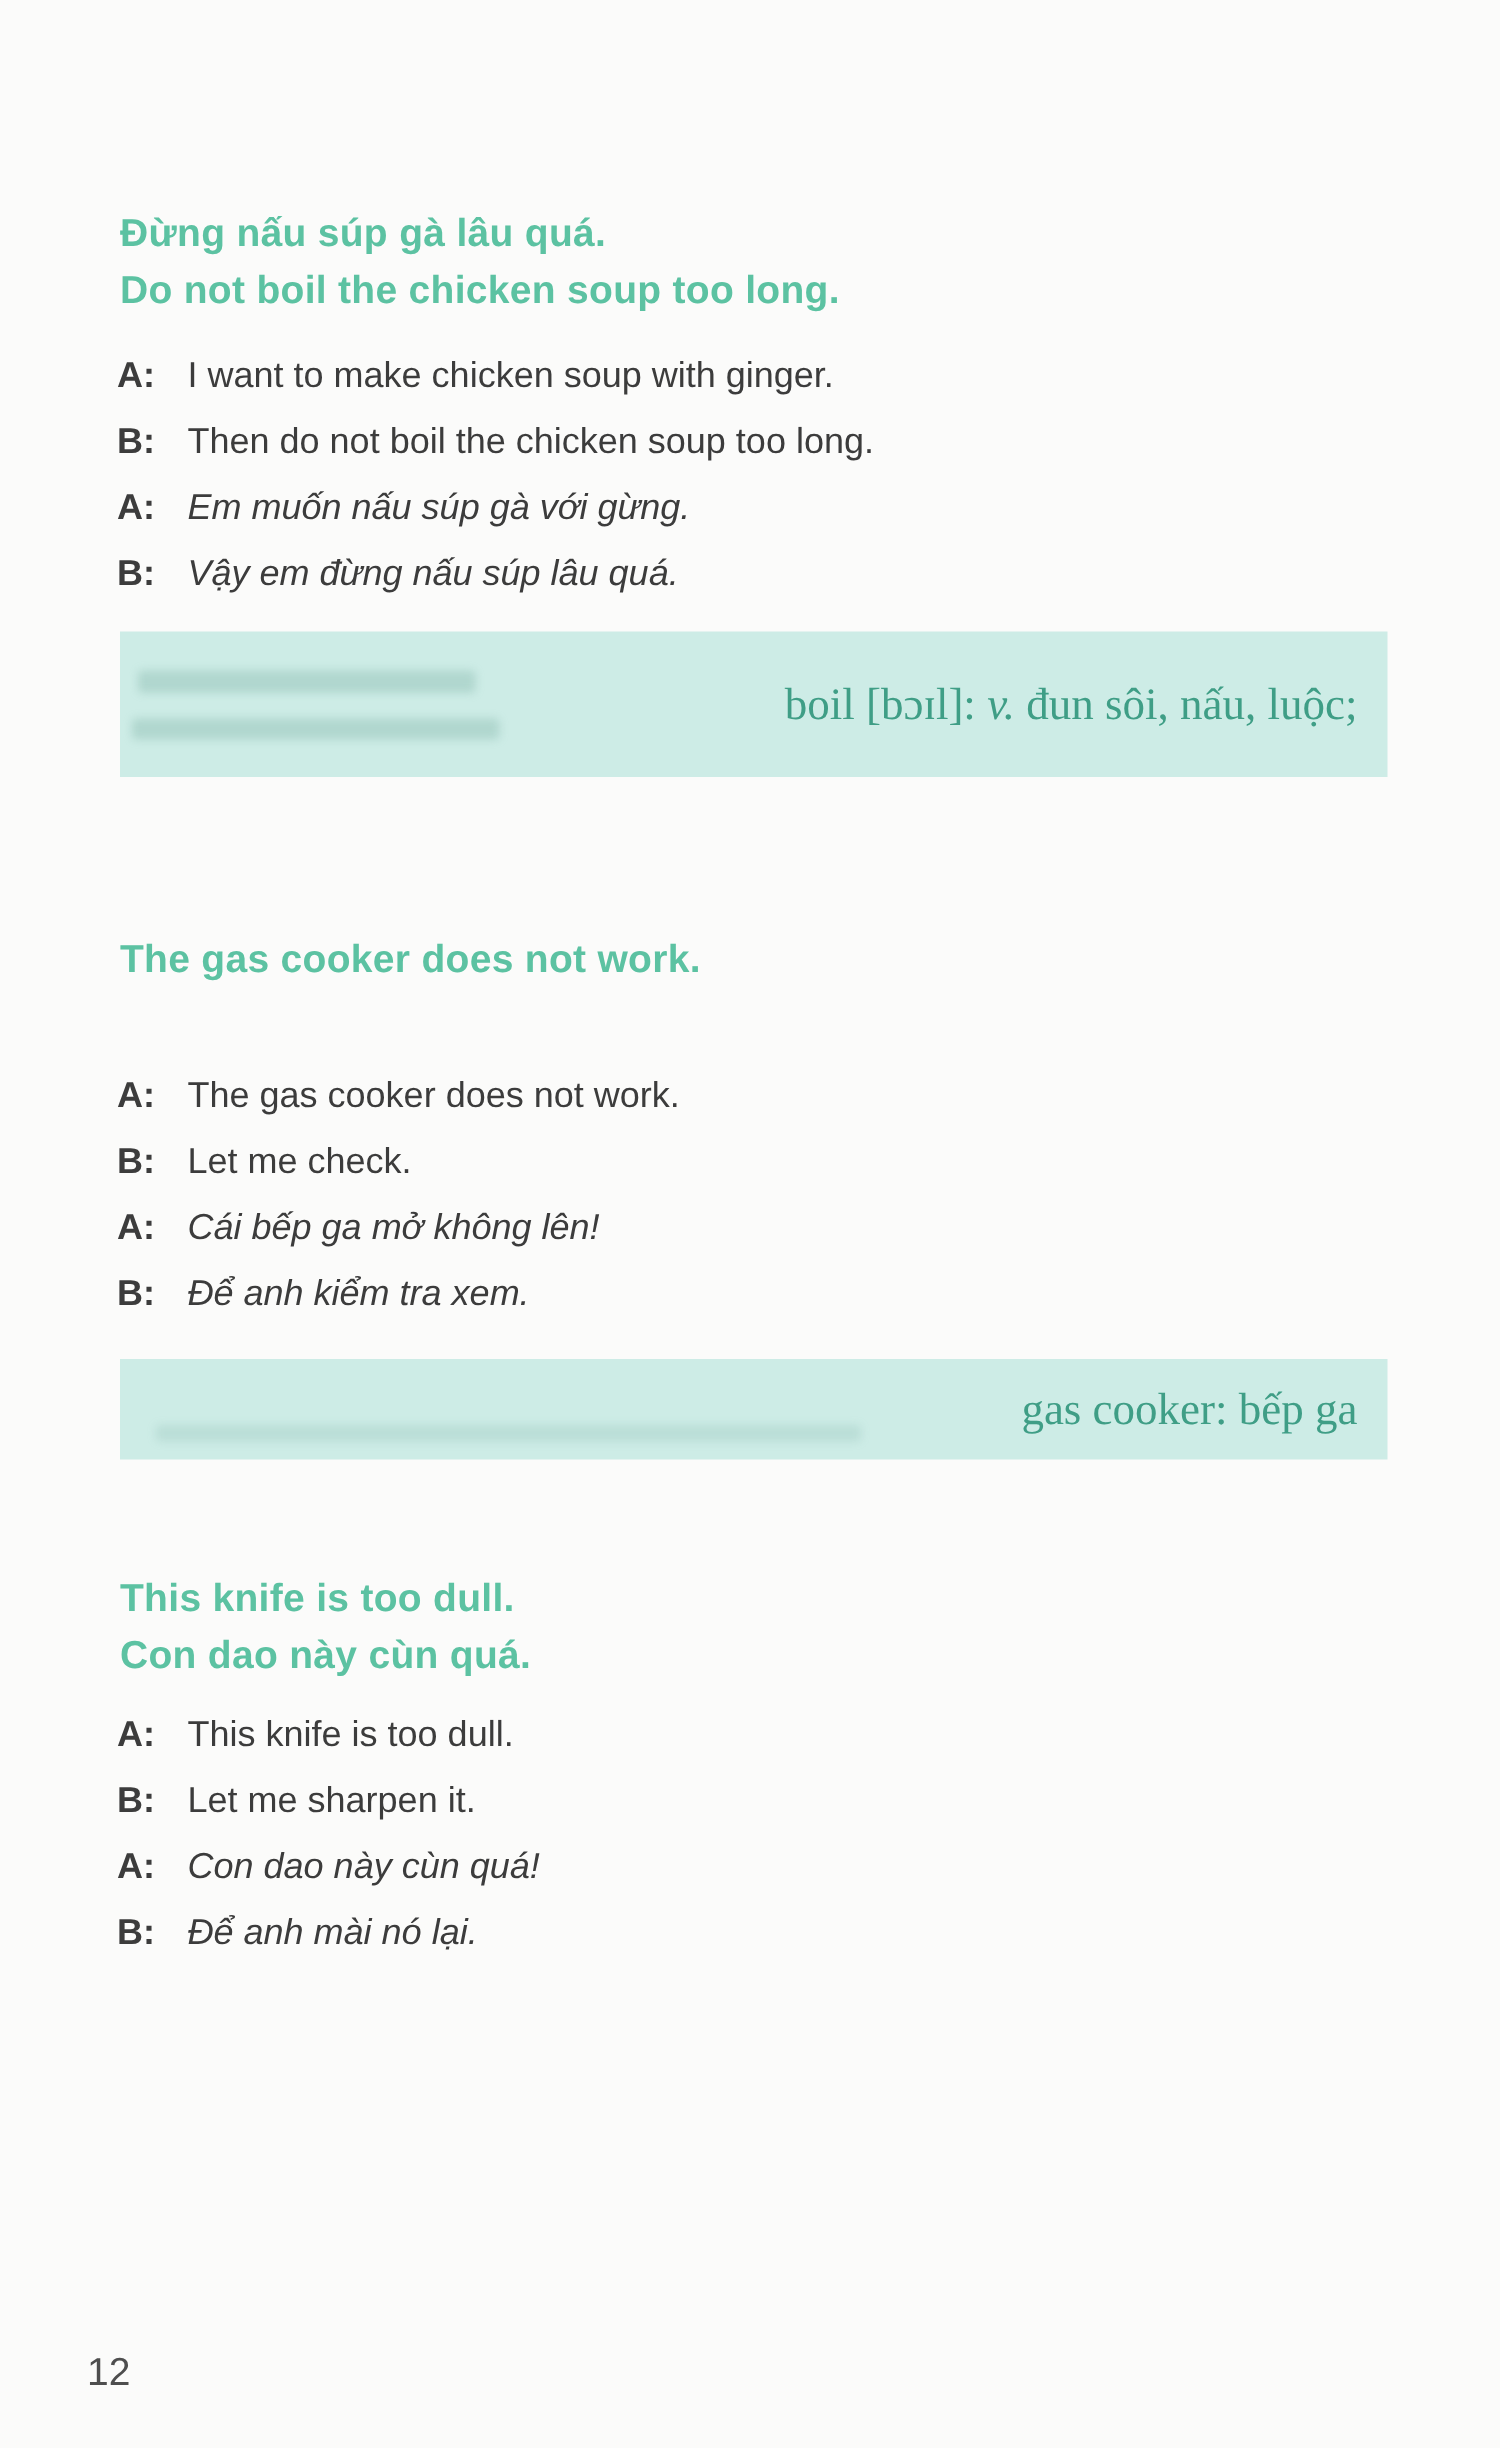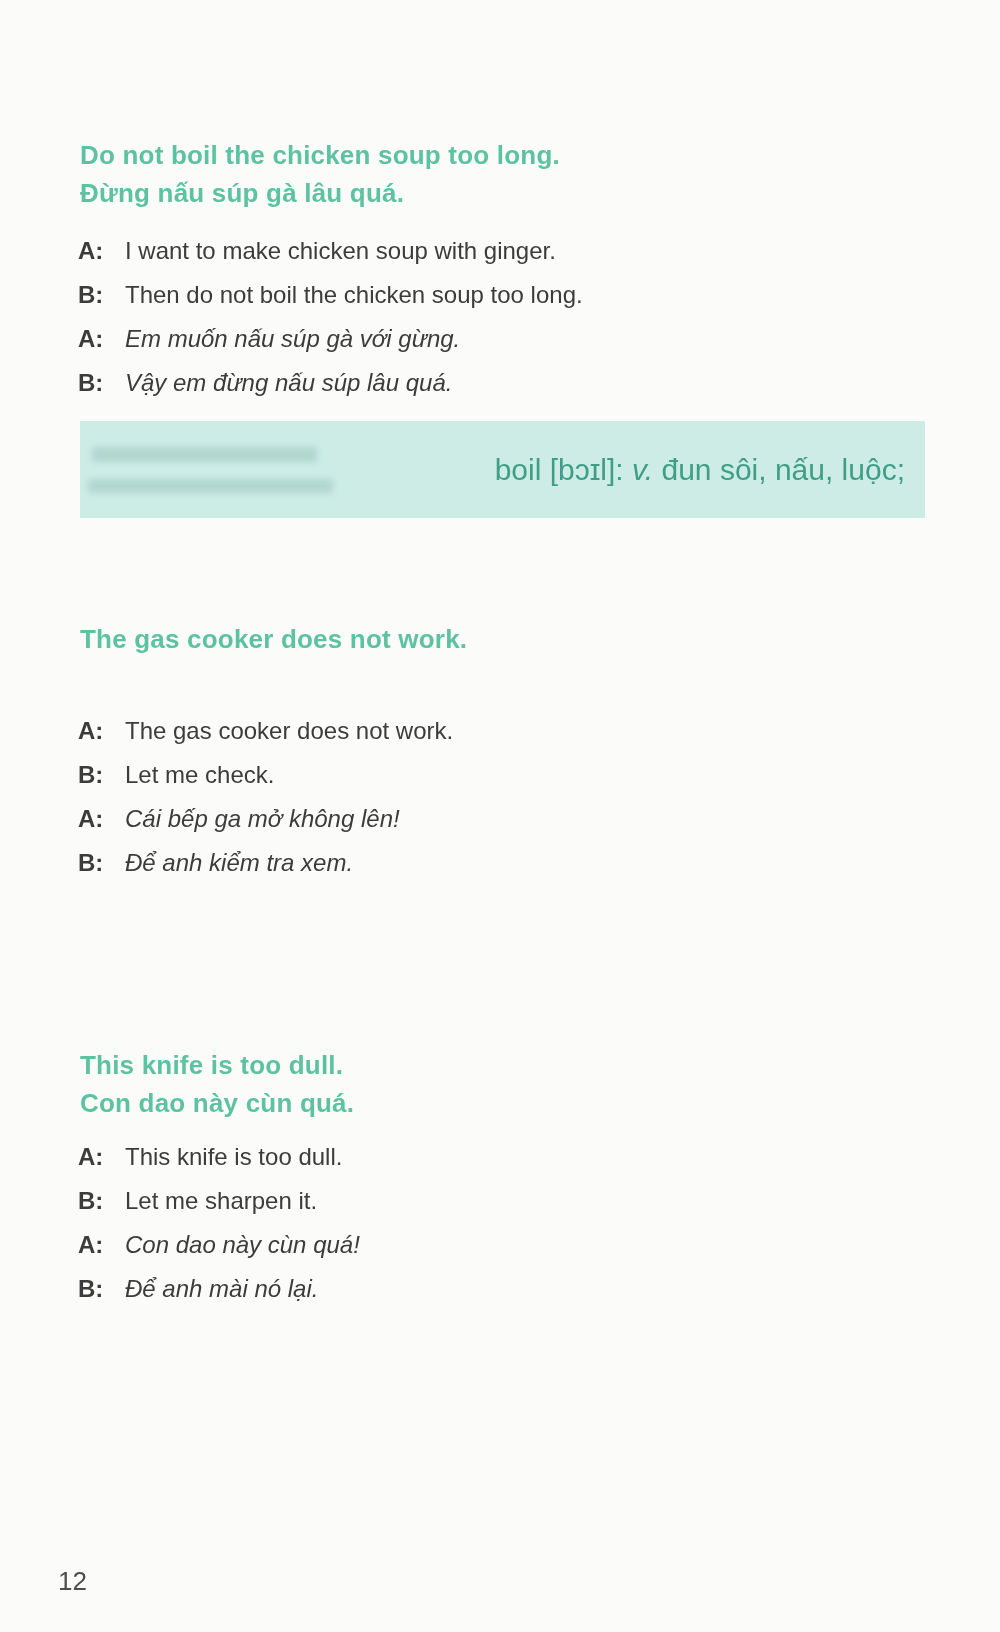--- a/index.html
+++ b/index.html
@@ -40,21 +40,21 @@
   .row.vi .txt{
     font-style:italic;
     font-size:24px;
   }
   
   .vocab-box{
     position:absolute;left:80px;width:845px;
     box-sizing:border-box;
     background:var(--vocab-box-bg,#cdece6);
     color:var(--vocab-text,#3f9e86);
-    font-family:Liberation Sans, sans-serif;
+    font-family:Liberation Serif, serif;
     text-align:right;
     padding-right:20px;
     display:flex;flex-direction:column;justify-content:center;
   }
   .vline{font-size:30px;line-height:42px;white-space:pre-wrap;}
   .pos{font-style:italic;}
   .vb1{top:421px;height:97px;}
   .vb2{top:906px;height:67px;}
   .vb3{top:1331px;height:56px;}
   
@@ -74,22 +74,22 @@
     position:absolute;left:58px;top:1566px;
     font-size:26px;color:#4e4e4e;text-align:right;
   }
 </style>
 </head>
 <body>
 
 <div class="page">
 
   <div class="title s1t">
+    <div>Đừng nấu súp gà lâu quá.</div>
     <div>Do not boil the chicken soup too long.</div>
-    <div>Đừng nấu súp gà lâu quá.</div>
   </div>
   <div class="dialogue s1d">
     <div class="row">
       <span class="spk">A:</span>
       <span class="txt">I want to make chicken soup with ginger.</span>
     </div>
     <div class="row">
       <span class="spk">B:</span>
       <span class="txt">Then do not boil the chicken soup too long.</span>
     </div>
@@ -122,20 +122,24 @@
     </div>
     <div class="row vi">
       <span class="spk">A:</span>
       <span class="txt">Cái bếp ga mở không lên!</span>
     </div>
     <div class="row vi">
       <span class="spk">B:</span>
       <span class="txt">Để anh kiểm tra xem.</span>
     </div>
   </div>
+  <div class="vocab-box vb2">
+    <div class="smudge sm2a"></div>
+    <div class="vline"><span>gas cooker: bếp ga</span></div>
+  </div>
 
   <div class="title s3t">
     <div>This knife is too dull.</div>
     <div>Con dao này cùn quá.</div>
   </div>
   <div class="dialogue s3d">
     <div class="row">
       <span class="spk">A:</span>
       <span class="txt">This knife is too dull.</span>
     </div>

